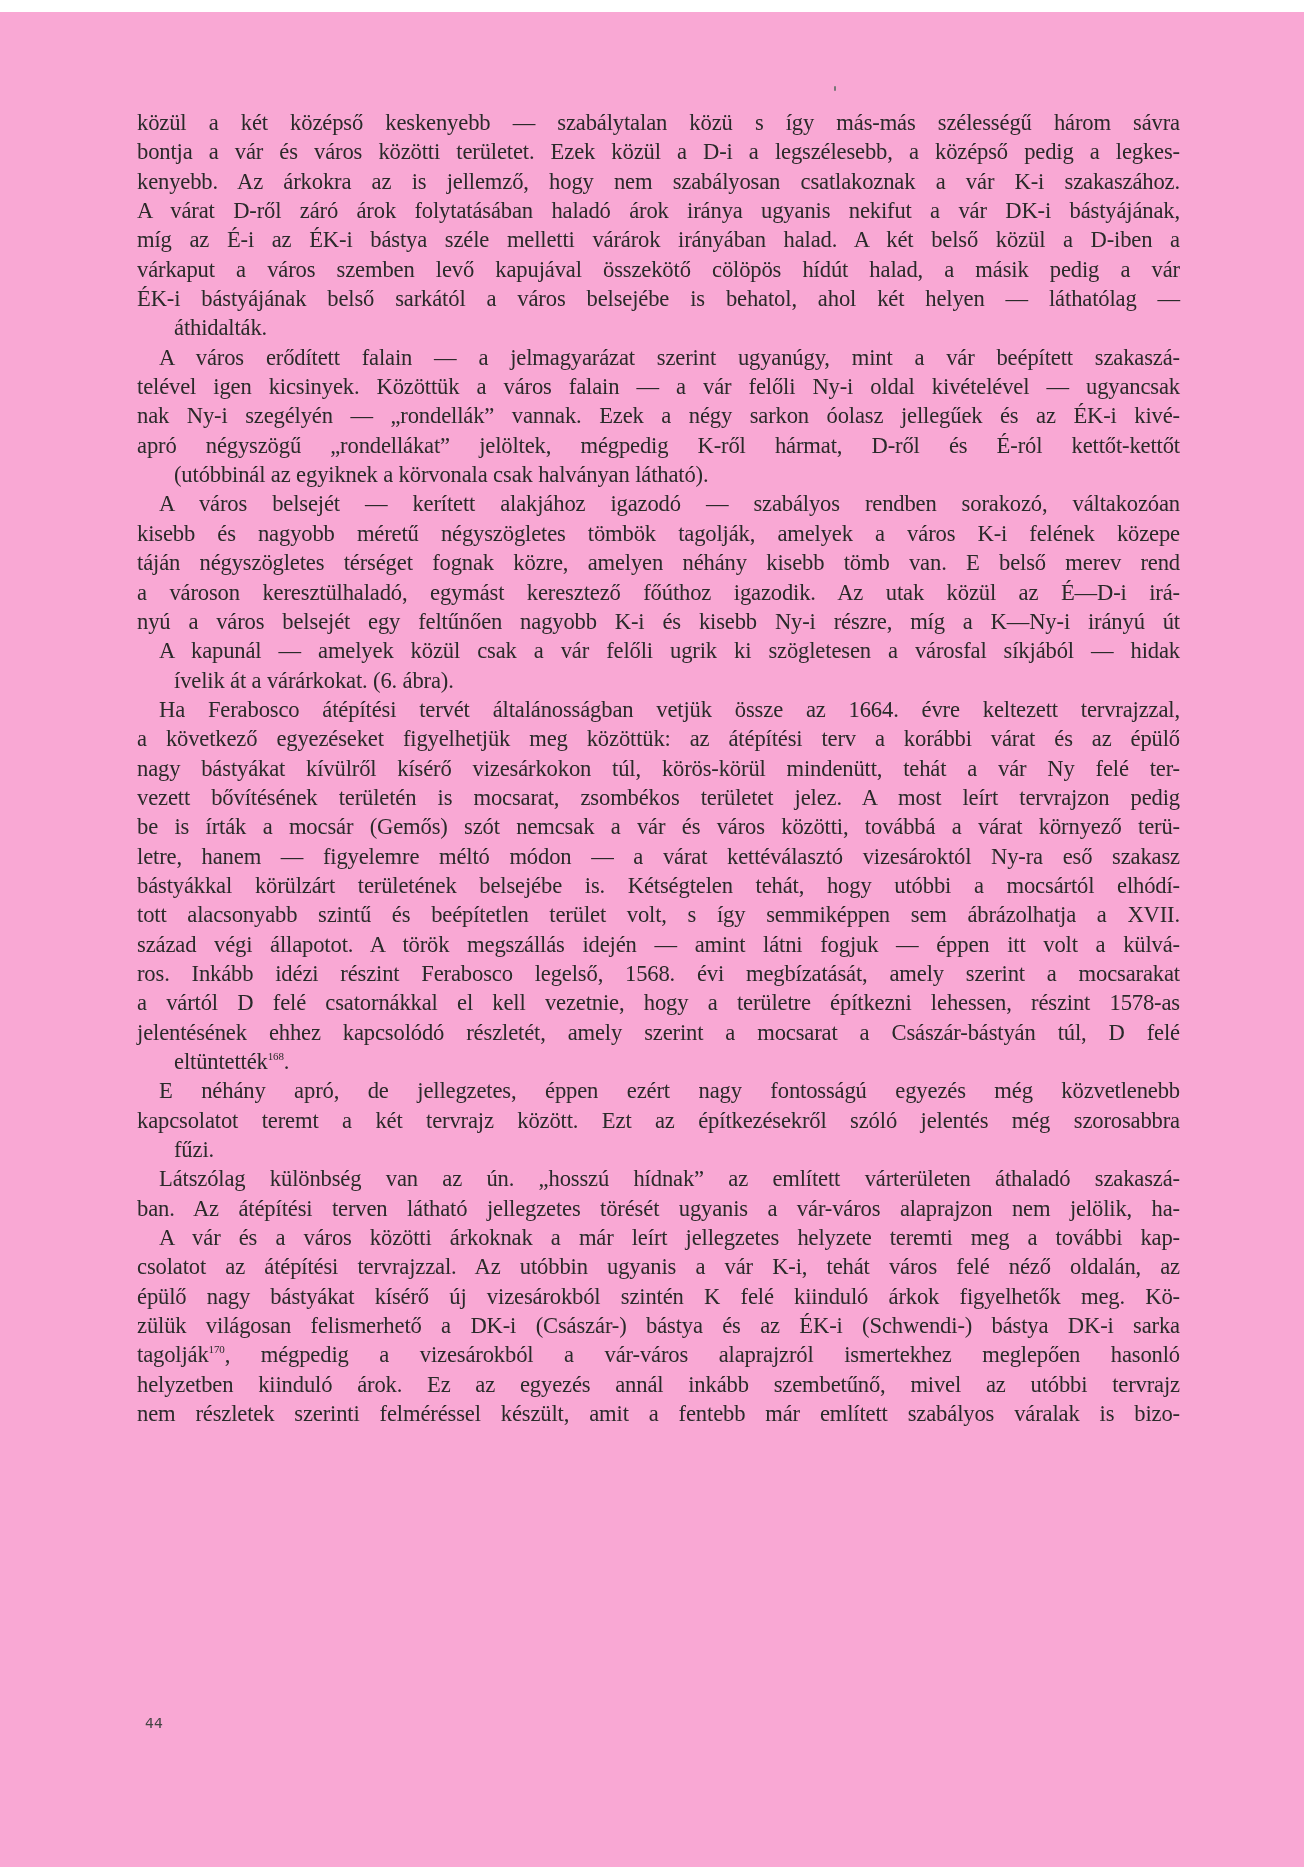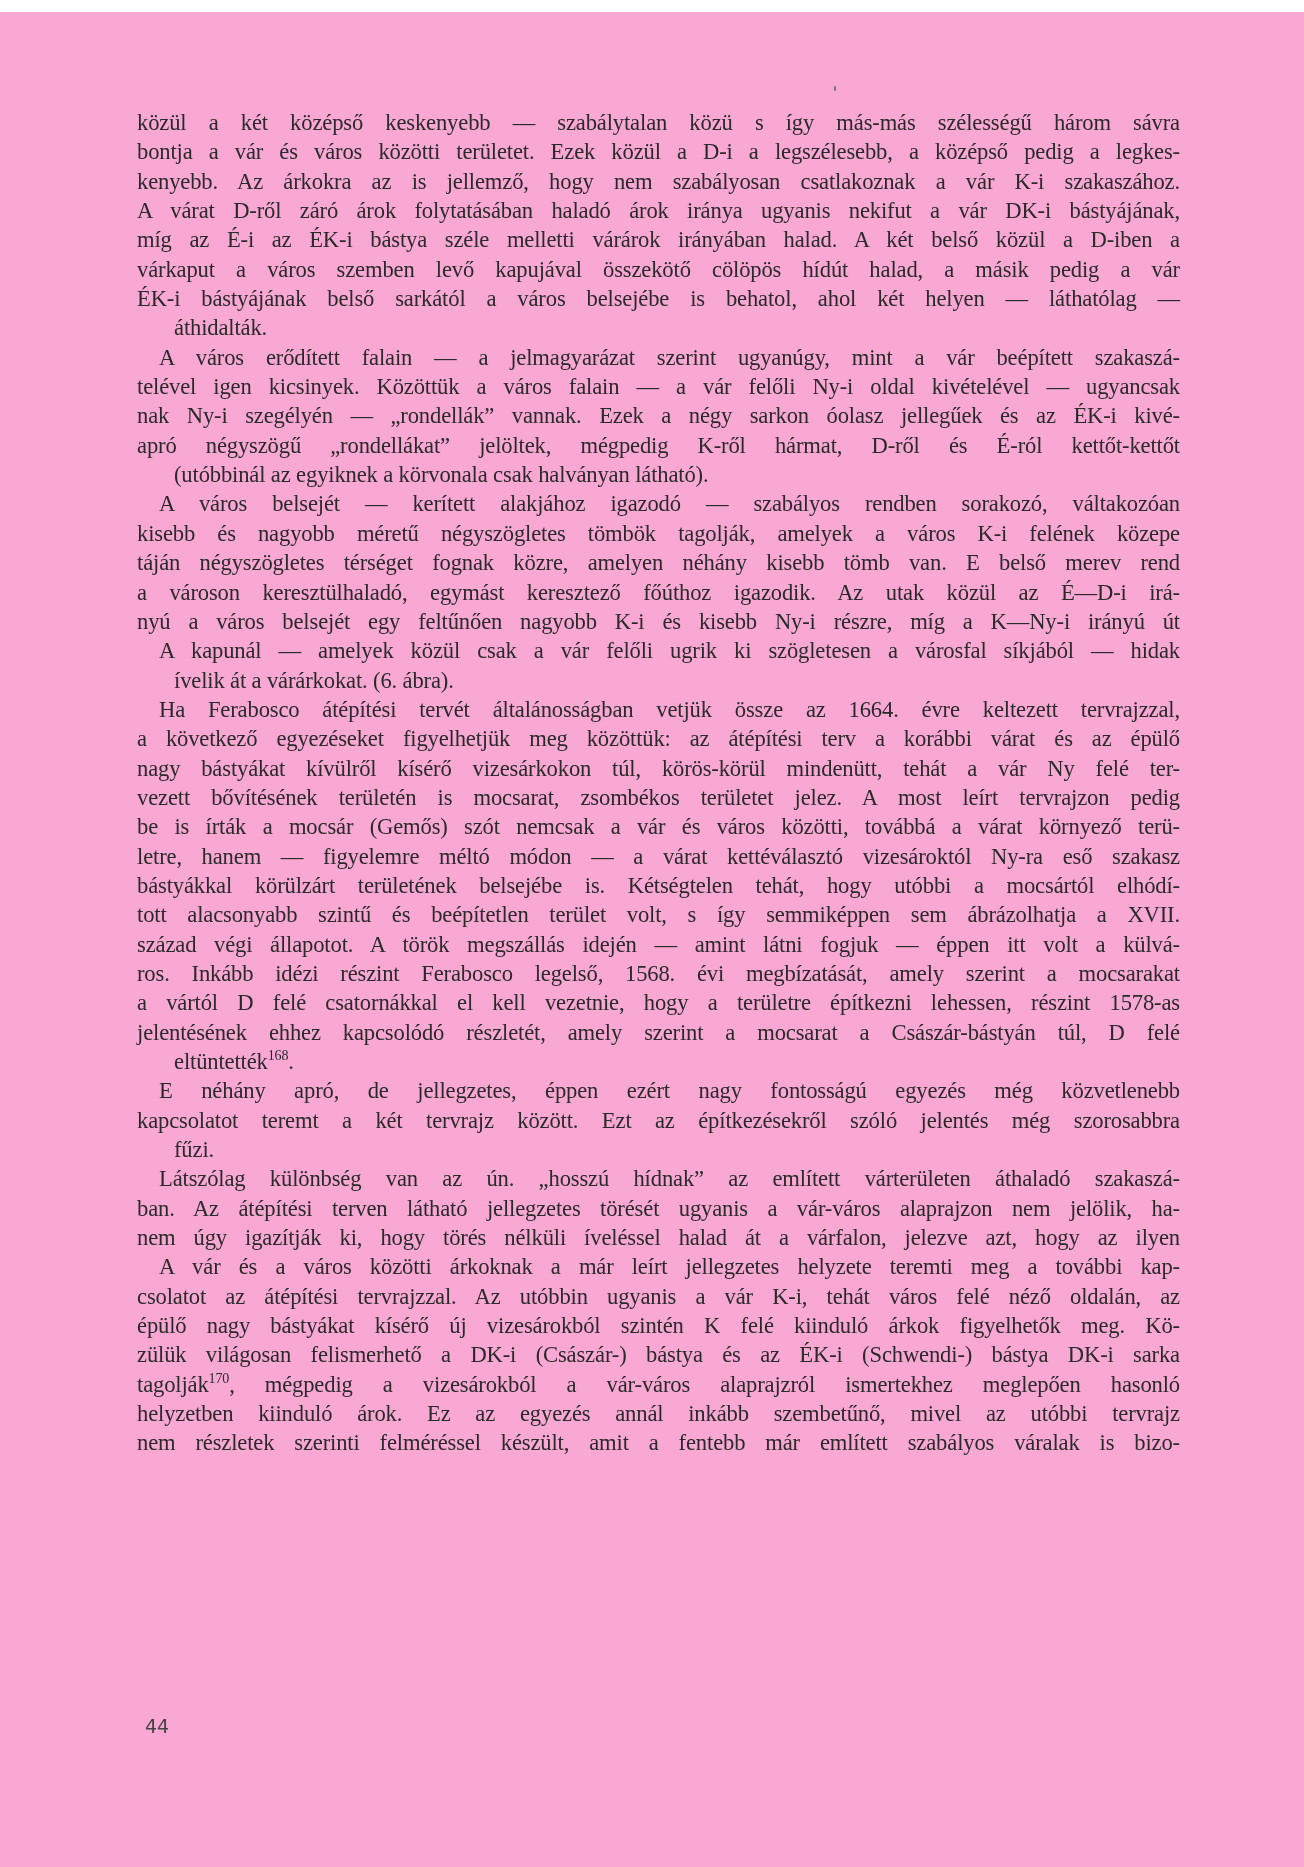--- a/index.html
+++ b/index.html
@@ -13,24 +13,24 @@
     font-family: "Liberation Serif", "DejaVu Serif", serif;
     font-size: 22.6px; line-height: 29.35px; color: #2a2a2a;
     letter-spacing: -0.15px;
   }
   .line {
     display: block; height: 29.35px; white-space: nowrap;
     text-align: justify; text-align-last: justify;
   }
   .line.last { text-align-last: left; margin-left: 37px; }
   .line.indent { padding-left: 22px; }
-  sup { font-size: 14px; line-height: 0; vertical-align: 9px; }
+  sup { font-size: 11px; line-height: 0; vertical-align: 9px; }
   .page-number {
     position: absolute; left: 145px; top: 1703px;
-    font-family: "DejaVu Sans", sans-serif; font-size: 19px; color: #444;
+    font-family: "DejaVu Sans", sans-serif; font-size: 14px; color: #444;
   }
   .stray-mark {
     position: absolute; left: 834px; top: 74px; width: 2px; height: 5px;
     background: #777; border-radius: 1px;
   }
 </style>
 </head>
 <body>
 
 <div class="page">
@@ -80,21 +80,20 @@
         <span class="line last"><span>eltüntették</span><sup>168</sup><span>.</span></span>
       </div>
       <div>
         <span class="line indent">E néhány apró, de jellegzetes, éppen ezért nagy fontosságú egyezés még közvetlenebb</span>
         <span class="line">kapcsolatot teremt a két tervrajz között. Ezt az építkezésekről szóló jelentés még szorosabbra</span>
         <span class="line last">fűzi.</span>
       </div>
       <div>
         <span class="line indent">Látszólag különbség van az ún. „hosszú hídnak” az említett várterületen áthaladó szakaszá-</span>
         <span class="line">ban. Az átépítési terven látható jellegzetes törését ugyanis a vár-város alaprajzon nem jelölik, ha-</span>
-        <span class="line">nem úgy igazítják ki, hogy törés nélküli íveléssel halad át a várfalon, jelezve azt, hogy az ilyen</span>
       </div>
       <div>
         <span class="line indent">A vár és a város közötti árkoknak a már leírt jellegzetes helyzete teremti meg a további kap-</span>
         <span class="line">csolatot az átépítési tervrajzzal. Az utóbbin ugyanis a vár K-i, tehát város felé néző oldalán, az</span>
         <span class="line">épülő nagy bástyákat kísérő új vizesárokból szintén K felé kiinduló árkok figyelhetők meg. Kö-</span>
         <span class="line">zülük világosan felismerhető a DK-i (Császár-) bástya és az ÉK-i (Schwendi-) bástya DK-i sarka</span>
         <span class="line"><span>tagolják</span><sup>170</sup><span>, mégpedig a vizesárokból a vár-város alaprajzról ismertekhez meglepően hasonló</span></span>
         <span class="line">helyzetben kiinduló árok. Ez az egyezés annál inkább szembetűnő, mivel az utóbbi tervrajz</span>
         <span class="line">nem részletek szerinti felméréssel készült, amit a fentebb már említett szabályos váralak is bizo-</span>
       </div>

